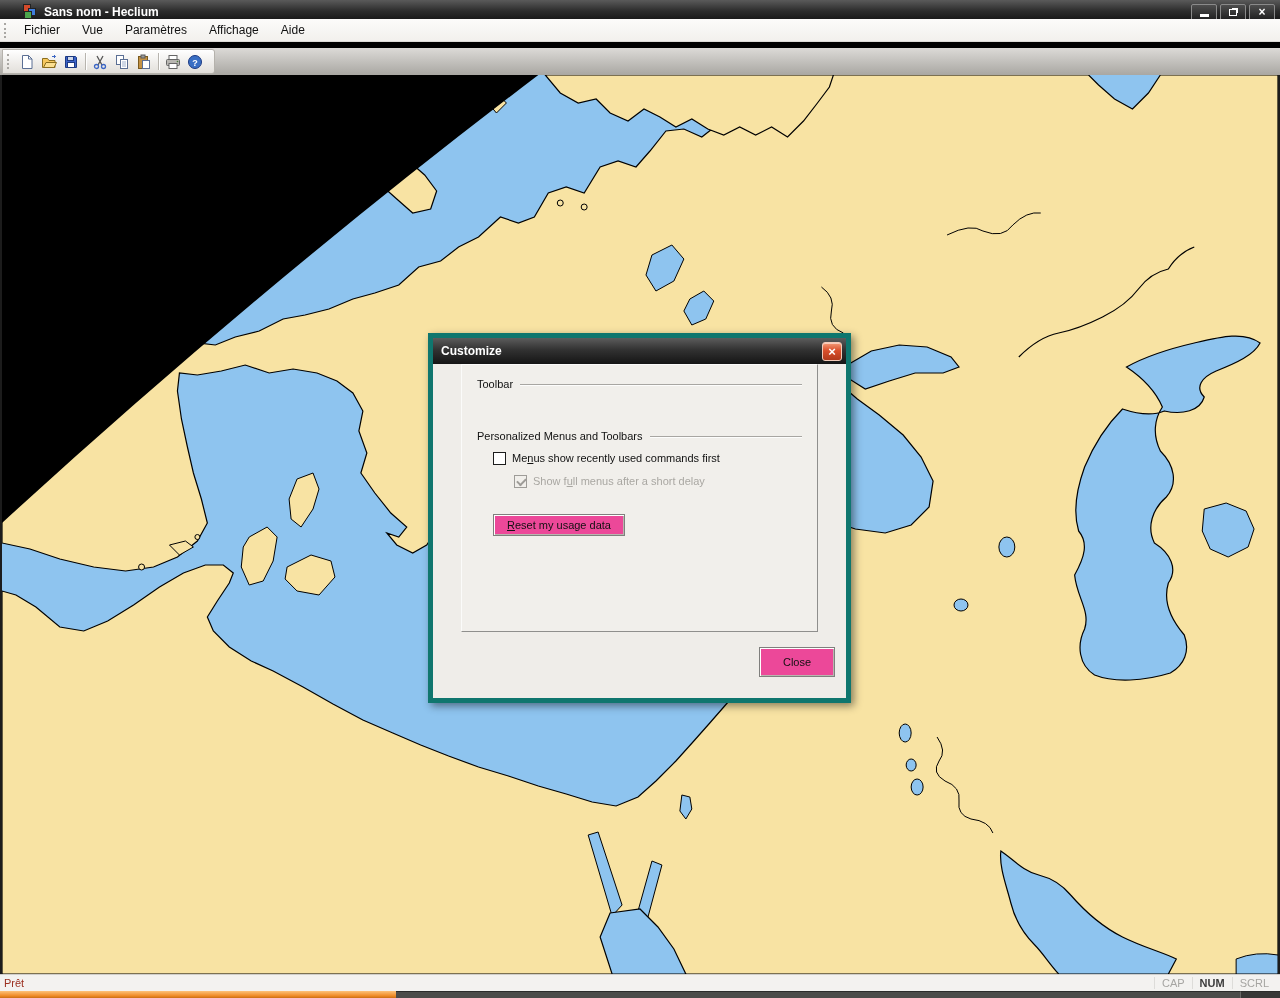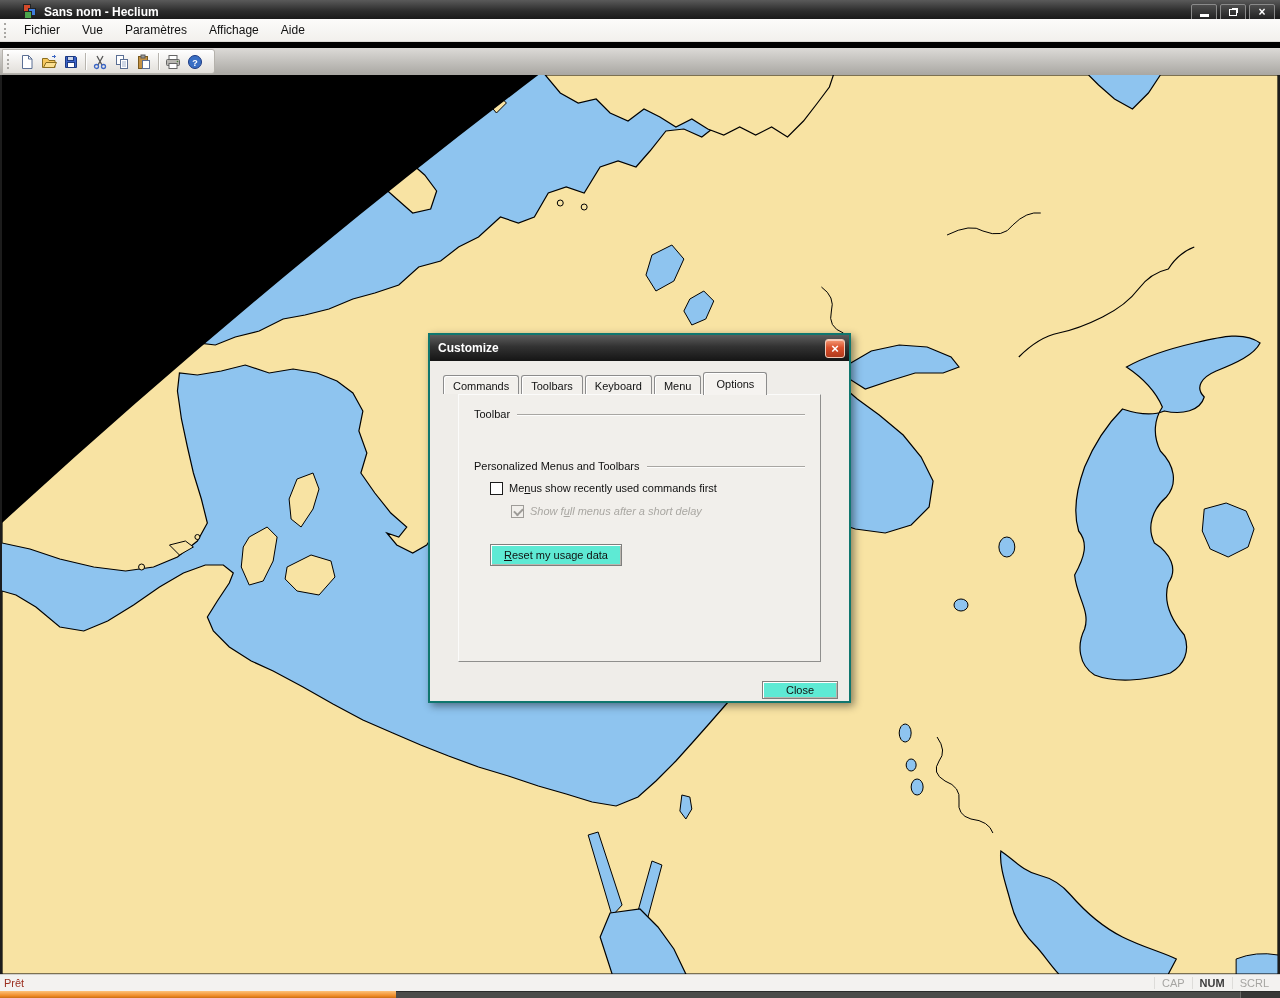--- a/index.html
+++ b/index.html
@@ -52,21 +52,21 @@
   .key-ind { padding:0 7px; color:#a6a5a2; border-left:1px solid #dddcd9; }
   .key-ind.on { color:#3c3c3c; font-weight:bold; }
 
   .bottom-strip { position:absolute; left:0; top:991px; width:1280px; height:7px; display:flex; }
   .strip-orange { width:396px; background:linear-gradient(#fdc27a,#ef8a26 70%,#c96f14); }
   .strip-dark { flex:1; background:#4c4c4a; border-top:1px solid #2c2c2b; }
   .strip-dark2 { width:40px; background:#39393800; background:#383837; border-left:1px solid #6a6a68; border-top:1px solid #2c2c2b; }
 
   
   .dialog { position:absolute; left:428px; top:333px; width:423px; height:370px;
-    background:#EFEDE9; border:2px solid #0f766e; box-shadow:3px 3px 8px rgba(0,0,0,.45);
+    background:#EFEDE9; border:5px solid #0f766e; box-shadow:3px 3px 8px rgba(0,0,0,.45);
     font-size:11px; color:#111; }
   .dlg-title { height:26px; background:linear-gradient(#5c5c5c,#323232 45%,#151515);
     display:flex; align-items:center; color:#fff; font-weight:bold; font-size:12px;
     padding-left:8px; }
   .dlg-close { margin-left:auto; margin-right:4px; width:20px; height:19px;
     background:linear-gradient(#f59a76,#d94f2b 45%,#b13a1c);
     border:1px solid #f2cab8; border-radius:3px; color:#fff; font-weight:bold;
     font-size:13px; line-height:17px; text-align:center;
     box-shadow:inset 0 1px 0 rgba(255,255,255,.5); }
   .tabs { display:flex; align-items:flex-end; padding:10px 0 0 13px; position:relative; z-index:2; height:33px; }
@@ -81,27 +81,27 @@
   .group-line { flex:1; height:1px; background:#a8a6a2; box-shadow:0 1px 0 #fdfdfc; margin-left:7px; }
   .cb-row { display:flex; align-items:center; margin-top:9px; margin-left:16px; }
   .cb-row.indent { margin-left:37px; }
   .cb { width:13px; height:13px; background:#fff; border:1px solid #1c1c1c; position:relative; flex:none; }
   .cb.checked::after { content:""; position:absolute; left:2px; top:2px; width:7px; height:4px;
     border-left:2px solid #111; border-bottom:2px solid #111; transform:rotate(-45deg); }
   .cb.disabled { border-color:#9e9c98; background:#F1EFEB; }
   .cb.disabled::after { border-color:#9e9c98; }
   .cb-label { padding:1px 3px; margin-left:3px; }
   .cb-label.focused { outline:1px dotted #000; }
-  .cb-row.disabled .cb-label { color:#a9a7a2;font-style:italic; }
+  .cb-row.disabled .cb-label { color:#a9a7a2; }
   u { text-decoration:underline; }
-  .btn-classic { background:#5eead4; border:1px solid #7f7f7d;
+  .btn-classic { background:#ec4899; border:1px solid #7f7f7d;
     box-shadow:inset 1px 1px 0 #fff, inset -1px -1px 0 #b9b6af;
     font-size:11px; font-family:inherit; color:#111; }
   .reset-btn { margin:26px 0 0 16px; padding:4px 13px; }
-  .close-btn { position:absolute; right:11px; bottom:2px; width:76px; height:18px; }
+  .close-btn { position:absolute; right:11px; bottom:21px; width:76px; height:30px; }
   .spacer1 { height:26px; }
 </style>
 </head>
 <body>
 
 <div class="titlebar">
   <span class="app-icon">
       <span class="c1"></span>
       <span class="c2"></span>
       <span class="c3"></span>
@@ -276,27 +276,20 @@
 
   <path class="space" fill="#000000" d="M0,0 L538,0 Q258,212 0,448 Z"></path>
 </svg>
 </div>
 
 <div class="dialog">
   <div class="dlg-title">
     <span>Customize</span>
     <span class="dlg-close">×</span>
   </div>
-  <div class="tabs" id="dlg-tabs">
-      <div class="tab">Commands</div>
-      <div class="tab">Toolbars</div>
-      <div class="tab">Keyboard</div>
-      <div class="tab">Menu</div>
-      <div class="tab active">Options</div>
-    </div>
   <div class="tab-page">
     <div class="group-head">
       <span>Toolbar</span>
       <span class="group-line"></span>
     </div>
     <div class="spacer1"></div>
     <div class="group-head" style="margin-top:14px;">
       <span>Personalized Menus and Toolbars</span>
       <span class="group-line"></span>
     </div>

